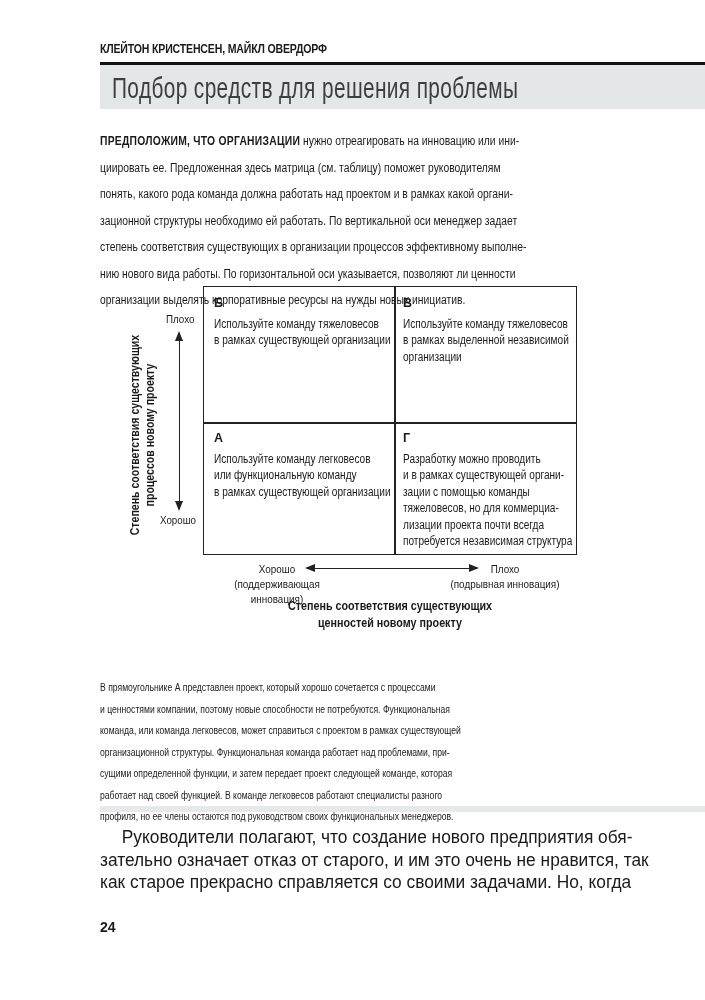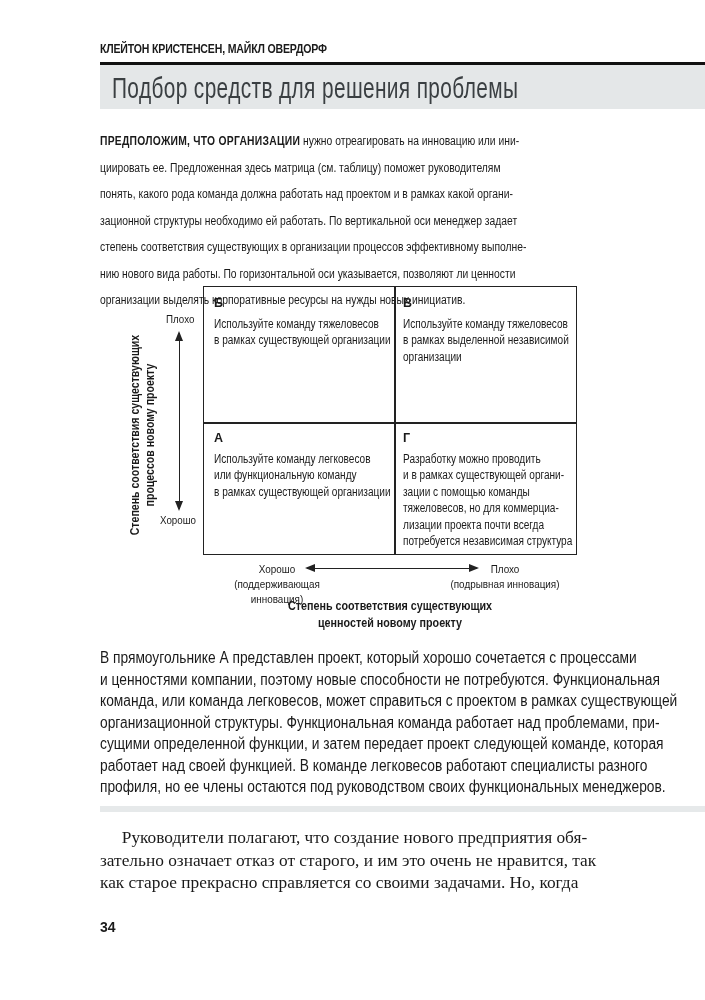--- a/index.html
+++ b/index.html
@@ -30,24 +30,24 @@
   .yarrow:before { content:""; position:absolute; left:-4px; top:-2px; border-left:4.5px solid transparent; border-right:4.5px solid transparent; border-bottom:10px solid #222; }
   .yarrow:after { content:""; position:absolute; left:-4px; bottom:-2px; border-left:4.5px solid transparent; border-right:4.5px solid transparent; border-top:10px solid #222; }
   .xleft { position:absolute; left:202px; top:562px; font-size:11.5px; line-height:15px; text-align:center; width:150px; }
   .xright { position:absolute; left:430px; top:562px; font-size:11.5px; line-height:15px; text-align:center; width:150px; }
   .xleft span, .xright span { display:block; transform:scaleX(0.86); }
   .xarrow { position:absolute; left:307px; top:568px; width:170px; height:1px; background:#222; }
   .xarrow:before { content:""; position:absolute; left:-2px; top:-4px; border-top:4.5px solid transparent; border-bottom:4.5px solid transparent; border-right:10px solid #222; }
   .xarrow:after { content:""; position:absolute; right:-2px; top:-4px; border-top:4.5px solid transparent; border-bottom:4.5px solid transparent; border-left:10px solid #222; }
   .xlabel { position:absolute; left:240px; top:598px; width:300px; text-align:center; font-weight:bold; font-size:12.5px; line-height:17px; }
   .xlabel span { display:block; transform:scaleX(0.86); }
-  .body2 { position:absolute; left:100px; top:647px; width:540px; font-size:16px; line-height:21.5px; }
+  .body2 { position:absolute; left:100px; top:677px; width:540px; font-size:10px; line-height:21.5px; }
   .body2 .line { white-space:nowrap; transform:scaleX(0.86); transform-origin:left; display:block; }
   .divider { position:absolute; left:100px; right:0; top:806px; height:6px; background:#e6e9ea; }
-  .serif-text { position:absolute; left:100px; top:826px; width:560px; font-family:Liberation Serif, serif; font-size:17.5px; line-height:22.5px; }
+  .serif-text { position:absolute; left:100px; top:826px; width:560px; font-family:Liberation Sans, sans-serif; font-size:17.5px; line-height:22.5px; }
   .serif-text .line { display:block; white-space:nowrap; transform:scaleX(0.99); transform-origin:left; }
   .serif-text .indent { padding-left:22px; }
   .page-number { position:absolute; left:100px; top:919px; font-weight:bold; font-size:14px; }
 </style>
 </head>
 <body>
 
 <div class="narrow">
   <div class="running-head">КЛЕЙТОН КРИСТЕНСЕН, МАЙКЛ ОВЕРДОРФ</div>
   <div class="head-rule"></div>
@@ -131,13 +131,13 @@
 
   <div class="divider"></div>
 </div>
 
 <div class="serif-text">
   <span class="line indent">Руководители полагают, что создание нового предприятия обя-</span>
   <span class="line">зательно означает отказ от старого, и им это очень не нравится, так</span>
   <span class="line">как старое прекрасно справляется со своими задачами. Но, когда</span>
 </div>
 
-<div class="page-number narrow">34</div>
+<div class="page-number narrow">24</div>
 
 </body></html>

